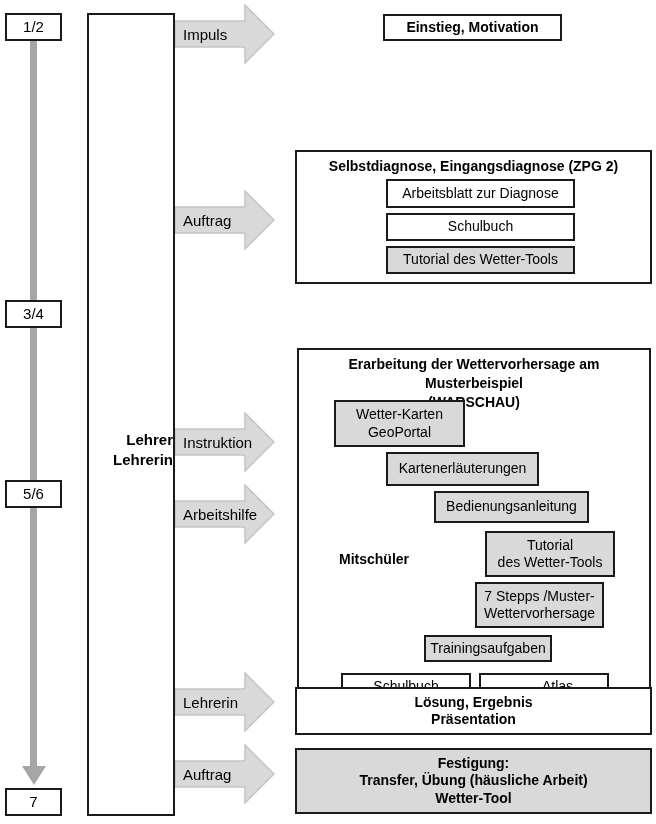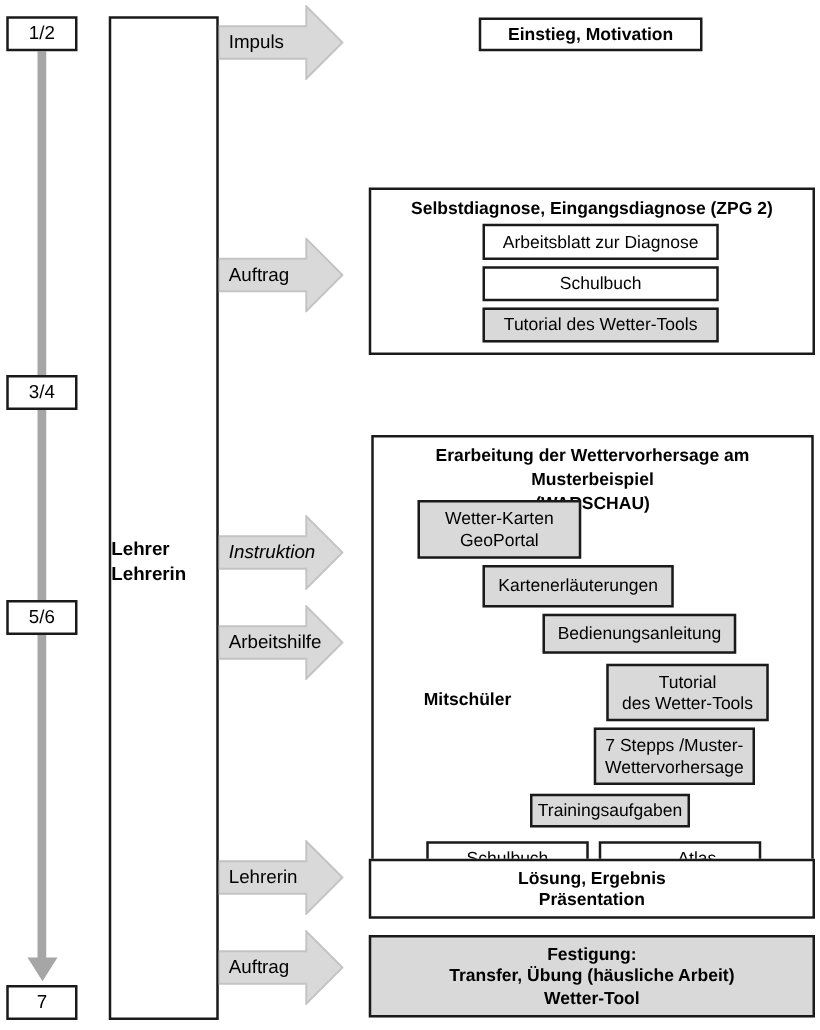--- a/index.html
+++ b/index.html
@@ -47,21 +47,21 @@
     border-right:12px solid transparent;
     border-top:19px solid var(--timeline_gray);
   }
   .teacher{
     left:87px;top:13px;width:88px;height:803px;
     border:2px solid var(--border_black);
     background:#fff;
   }
   .teacher-label{
     position:absolute;left:0;top:415px;width:100%;
-    text-align:left;font-weight:bold;font-size:15px;line-height:1.35;
+    text-align:right;font-weight:bold;font-size:15px;line-height:1.35;
     white-space:pre-line;
   }
   .arrow{
     left:175px;width:100px;height:60px;
   }
   .arrow svg{position:absolute;left:0;top:0;width:100%;height:100%;}
   .arrow-label{
     position:absolute;left:8px;top:50%;
     transform:translateY(-50%);
     font-size:15px;
@@ -116,21 +116,21 @@
     <span class="arrow-label">Impuls</span>
   </div>
 
   <div class="abs arrow" style="top:190px;">
     <svg viewBox="0 0 100 60" preserveAspectRatio="none">
       <polygon points="0,17 70,17 70,1 99,30 70,59 70,43 0,43" style="fill:var(--arrow_fill);stroke:var(--arrow_stroke);stroke-width:1.5;"></polygon>
     </svg>
     <span class="arrow-label">Auftrag</span>
   </div>
 
-  <div class="abs arrow" style="top:412px;font-style:italic;">
+  <div class="abs arrow" style="top:412px;">
     <svg viewBox="0 0 100 60" preserveAspectRatio="none">
       <polygon points="0,17 70,17 70,1 99,30 70,59 70,43 0,43" style="fill:var(--arrow_fill);stroke:var(--arrow_stroke);stroke-width:1.5;"></polygon>
     </svg>
     <span class="arrow-label">Instruktion</span>
   </div>
 
   <div class="abs arrow" style="top:484px;">
     <svg viewBox="0 0 100 60" preserveAspectRatio="none">
       <polygon points="0,17 70,17 70,1 99,30 70,59 70,43 0,43" style="fill:var(--arrow_fill);stroke:var(--arrow_stroke);stroke-width:1.5;"></polygon>
     </svg>

